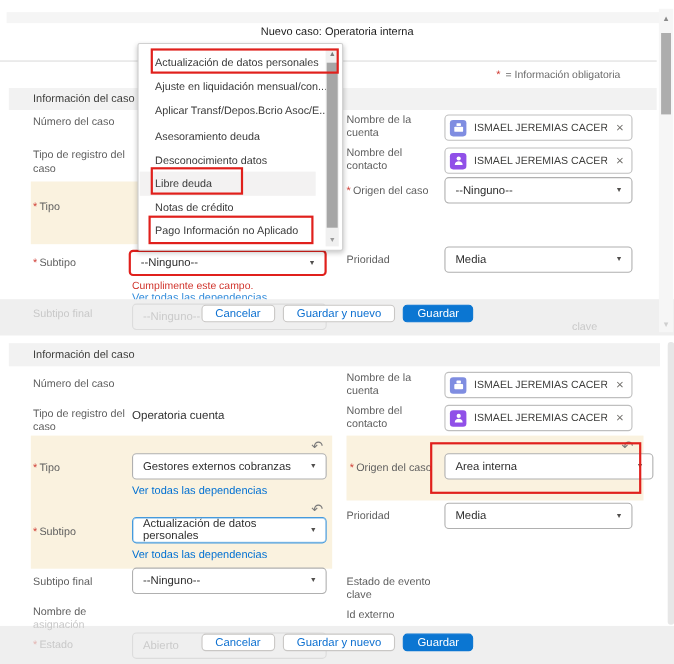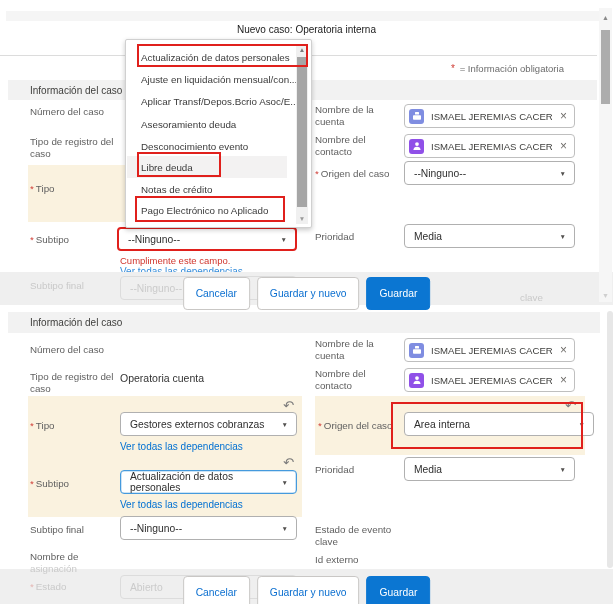--- a/index.html
+++ b/index.html
@@ -45,21 +45,21 @@
              padding-left:14px; font-size:9.8px; color:#3a3a3a; white-space:nowrap; }
   .dd-item.hov { background:#f3f2f2; }
   .ddsb { position:absolute; right:3px; top:4px; width:12px; height:180px; background:#f0f0f0; }
   .ddsb .sarr { position:absolute; left:0; width:12px; text-align:center; font-size:6.5px; color:#7b7b7b; }
   .ddsb .sthumb { position:absolute; left:1px; width:10px; top:13px; height:150px; background:#a6a6a6; }
 
   .redbox { position:absolute; border:2px solid #e0201c; z-index:30; pointer-events:none; }
 
   .footer { position:absolute; left:0; width:613px; background:#efefef; z-index:15; }
   .btnrow { position:absolute; left:50%; transform:translateX(-50%); display:flex; gap:7px; z-index:16; }
-  .btn { height:33px; border-radius:4px; border:1px solid #c9c7c5; background:#fff; color:#0b6fd0;
+  .btn { height:16px; border-radius:4px; border:1px solid #c9c7c5; background:#fff; color:#0b6fd0;
          font-size:10.3px; padding:0 12px; display:flex; align-items:center; font-family:inherit; }
   .btn.primary { background:#0b76d2; border-color:#0b76d2; color:#fff; }
 
   .dimtxt { color:#c9c9c9 !important; }
   .dimtxt .star { color:#e4b5b2; }
 
   .sbtop { position:absolute; left:599px; top:8px; width:13px; height:294px; background:#f6f6f6; z-index:18; }
   .sbtop .sarr { position:absolute; left:0; width:13px; text-align:center; font-size:7px; }
   .sbtop .sthumb { position:absolute; left:2px; width:9px; top:22px; height:74px; background:#adadad; }
   .sbbottom { position:absolute; left:607px; top:311px; width:6px; height:257px; background:#e7e7e7; border-radius:3px; z-index:18; }
@@ -137,24 +137,24 @@
   <div class="select" style="left:404px; top:224px; width:171px;">
     <span>Media</span>
     <span class="chev">▼</span>
   </div>
 
   <div class="ddpanel">
     <div class="dd-item" style="top:6px;">Actualización de datos personales</div>
     <div class="dd-item" style="top:28px;">Ajuste en liquidación mensual/con...</div>
     <div class="dd-item" style="top:50px;">Aplicar Transf/Depos.Bcrio Asoc/E...</div>
     <div class="dd-item" style="top:73px;">Asesoramiento deuda</div>
-    <div class="dd-item" style="top:95px;">Desconocimiento evento</div>
+    <div class="dd-item" style="top:95px;">Desconocimiento datos</div>
     <div class="dd-item hov" style="top:116px;">Libre deuda</div>
     <div class="dd-item" style="top:138px;">Notas de crédito</div>
-    <div class="dd-item" style="top:159px;">Pago Electrónico no Aplicado</div>
+    <div class="dd-item" style="top:159px;">Pago Información no Aplicado</div>
     <div class="ddsb">
       <span class="sarr" style="top:2px;">▲</span>
       <div class="sthumb"></div>
       <span class="sarr" style="bottom:2px; color:#9a9a9a;">▼</span>
     </div>
   </div>
 
   <div class="redbox" style="left:137px; top:44px;  width:171px; height:23px;"></div>
   <div class="redbox" style="left:137px; top:152px; width:84px;  height:25px;"></div>
   <div class="redbox" style="left:135px; top:196px; width:150px; height:26px;"></div>

